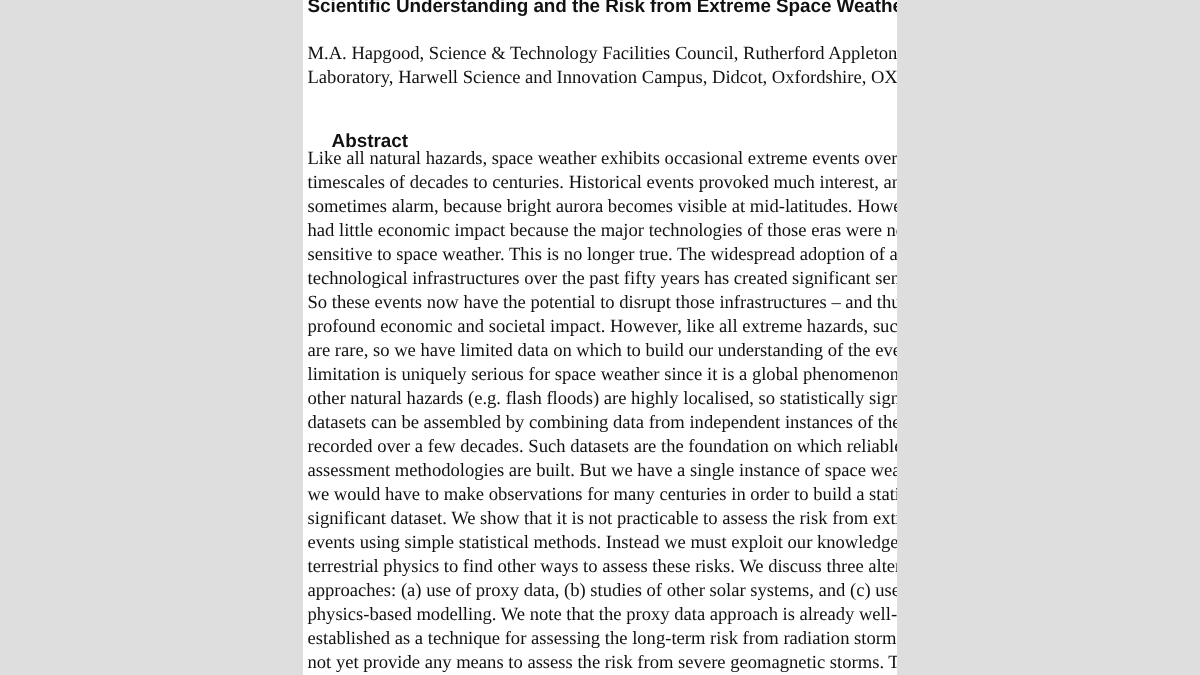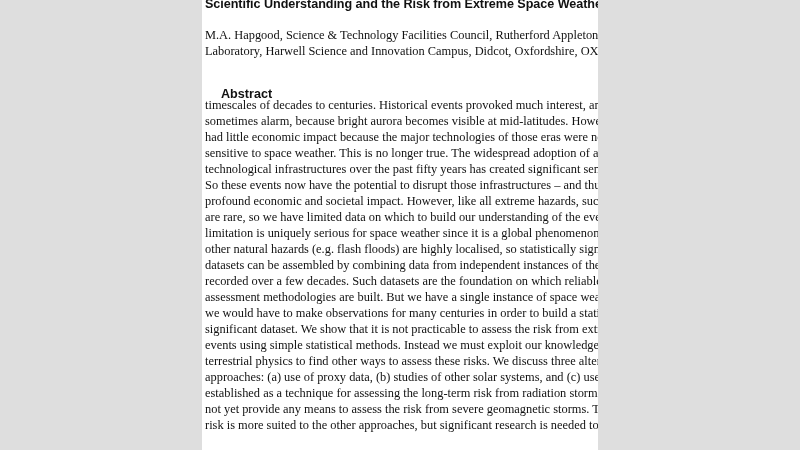--- a/index.html
+++ b/index.html
@@ -80,37 +80,39 @@
     <h1 class="title">Scientific Understanding and the Risk from Extreme Space Weather</h1>
 
     <div class="affil">
       <div>M.A. Hapgood, Science &amp; Technology Facilities Council, Rutherford Appleton</div>
       <div>Laboratory, Harwell Science and Innovation Campus, Didcot, Oxfordshire, OX11 0QX,</div>
     </div>
 
     <h2 class="abstract-heading">Abstract</h2>
 
     <div class="abstract-body">
+      <div>Like all natural hazards, space weather exhibits occasional extreme events over</div>
       <div>timescales of decades to centuries. Historical events provoked much interest, and</div>
       <div>sometimes alarm, because bright aurora becomes visible at mid-latitudes. However, they</div>
       <div>had little economic impact because the major technologies of those eras were not</div>
       <div>sensitive to space weather. This is no longer true. The widespread adoption of advanced</div>
       <div>technological infrastructures over the past fifty years has created significant sensitivity.</div>
       <div>So these events now have the potential to disrupt those infrastructures – and thus have</div>
       <div>profound economic and societal impact. However, like all extreme hazards, such events</div>
       <div>are rare, so we have limited data on which to build our understanding of the events. This</div>
       <div>limitation is uniquely serious for space weather since it is a global phenomenon. Many</div>
       <div>other natural hazards (e.g. flash floods) are highly localised, so statistically significant</div>
       <div>datasets can be assembled by combining data from independent instances of the hazard</div>
       <div>recorded over a few decades. Such datasets are the foundation on which reliable risk</div>
       <div>assessment methodologies are built. But we have a single instance of space weather so</div>
       <div>we would have to make observations for many centuries in order to build a statistically</div>
       <div>significant dataset. We show that it is not practicable to assess the risk from extreme</div>
       <div>events using simple statistical methods. Instead we must exploit our knowledge of solar-</div>
       <div>terrestrial physics to find other ways to assess these risks. We discuss three alternative</div>
       <div>approaches: (a) use of proxy data, (b) studies of other solar systems, and (c) use of</div>
+      <div>physics-based modelling. We note that the proxy data approach is already well-</div>
       <div>established as a technique for assessing the long-term risk from radiation storms, but does</div>
       <div>not yet provide any means to assess the risk from severe geomagnetic storms.  This latter</div>
       <div>risk is more suited to the other approaches, but significant research is needed to make</div>
 
     </div>
   </div>
 </div>
 
 </body></html>

